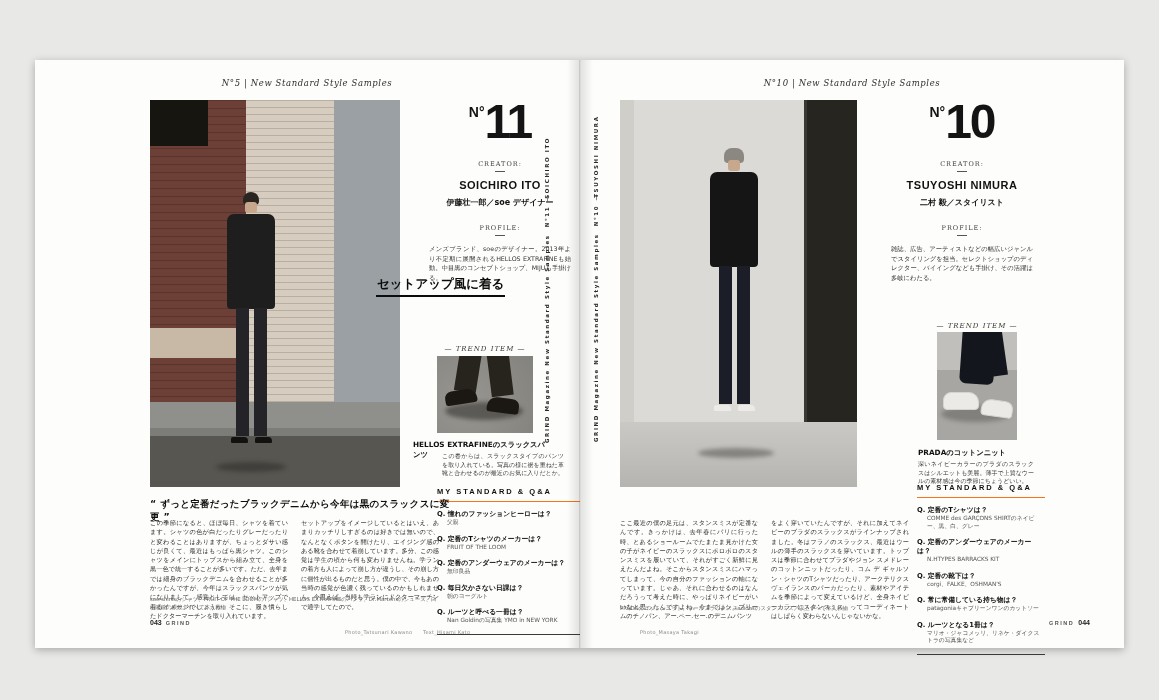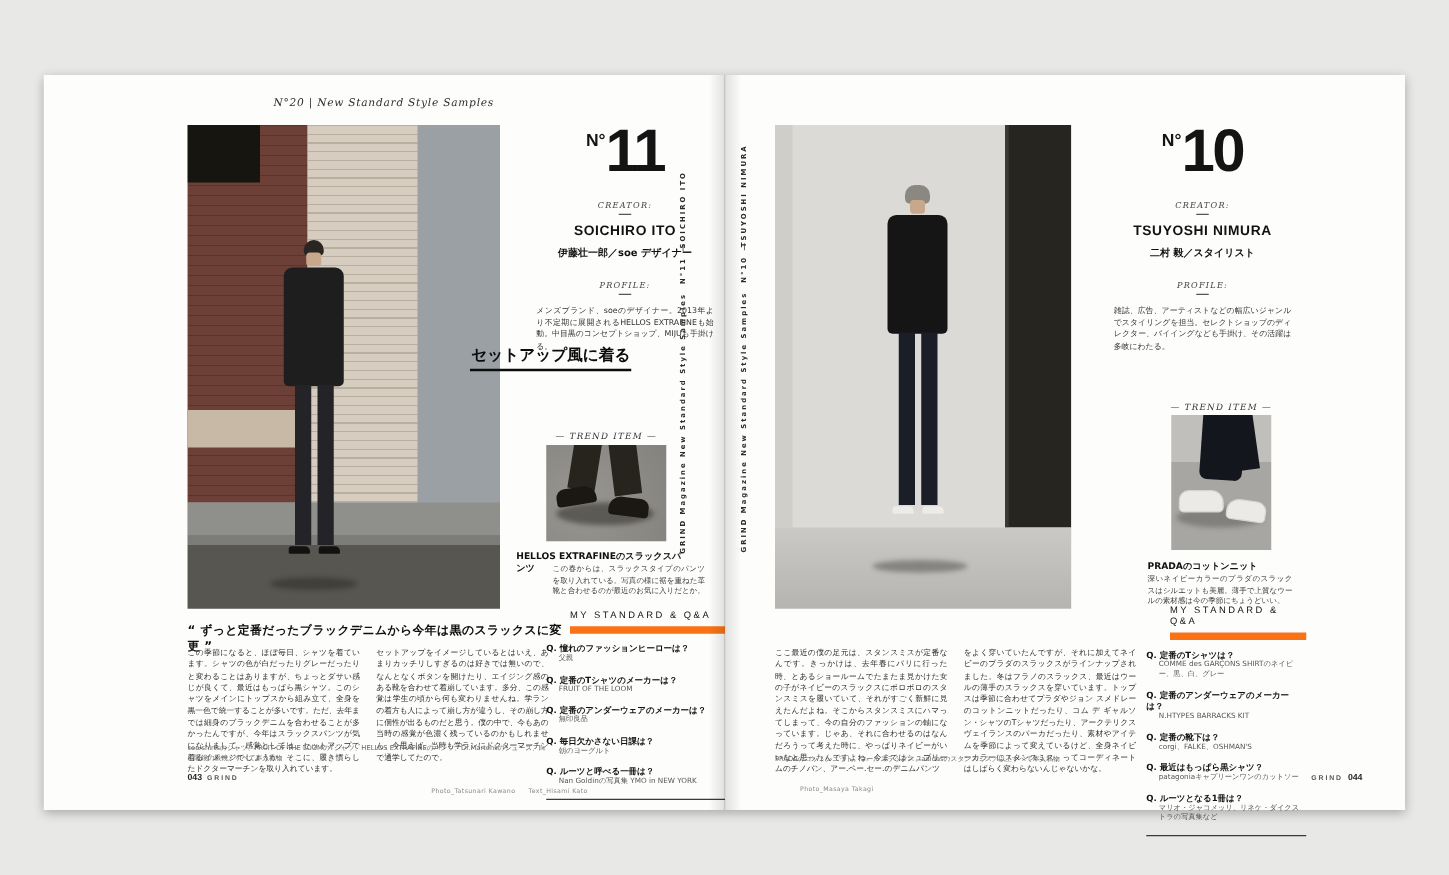--- a/index.html
+++ b/index.html
@@ -48,21 +48,21 @@
   .fig-shoe{width:17px;height:6px;border-radius:2px 4px 1px 1px;background:#141210;}
   .fig-shoe.white{background:#ecebe7;}
 
   
   .col{position:absolute;text-align:center;}
   .col-1{left:385px;top:40px;width:160px;}
   .col-2{left:302px;top:40px;width:160px;}
   .bigno{display:flex;justify-content:center;align-items:flex-start;font-family:"Liberation Sans",sans-serif;color:#141414;}
   .no-sup{font-size:14px;font-weight:700;margin-top:4px;letter-spacing:0;}
   .no-num{font-size:48px;font-weight:700;line-height:44px;letter-spacing:-2px;}
-  .lbl{font-family:"DejaVu Serif",serif;font-style:italic;font-size:6.5px;letter-spacing:1px;color:#444;margin-top:16px;}
+  .lbl{font-family:"DejaVu Serif",serif;font-size:6.5px;letter-spacing:1px;color:#444;margin-top:16px;}
   .mini-rule{width:10px;height:1px;background:#555;margin:3px auto 0;}
   .creator-name{font-family:"Liberation Sans",sans-serif;font-weight:700;font-size:11px;letter-spacing:.5px;margin-top:7px;color:#111;}
   .creator-title{font-size:8px;font-weight:700;margin-top:6px;color:#111;}
   .profile-text{font-size:6.3px;line-height:9.5px;text-align:justify;margin:8px auto 0;width:142px;color:#333;}
 
   
   .headline{position:absolute;z-index:4;font-weight:700;font-size:12.5px;color:#0c0c0c;}
   .headline span{display:table;padding:0 1px 2px;border-bottom:2px solid #0c0c0c;margin-bottom:4px;}
   .headline-1{left:341px;top:216px;}
   .headline-2{left:263px;top:216px;}
@@ -100,21 +100,21 @@
   .trend-caption-1{left:378px;top:380px;width:134px;}
   .trend-caption-2{left:338px;top:388px;width:118px;}
   .trend-desc{position:absolute;font-size:6px;line-height:8.5px;color:#3a3a3a;text-align:justify;}
   .trend-desc-1{left:407px;top:392px;width:122px;}
   .trend-desc-2{left:338px;top:400px;width:116px;}
 
   
   .qa{position:absolute;}
   .qa-1{left:402px;top:427px;width:143px;}
   .qa-2{left:337px;top:423px;width:128px;}
-  .qa-header{font-size:7.5px;font-weight:400;letter-spacing:2px;color:#111;padding-bottom:5px;border-bottom:6px solid #f97316;margin-bottom:8px;font-family:"Liberation Sans",sans-serif;margin-left:19px;}
+  .qa-header{font-size:7.5px;font-weight:700;letter-spacing:2px;color:#111;padding-bottom:5px;border-bottom:1px solid #f97316;margin-bottom:8px;font-family:"Liberation Sans",sans-serif;}
   .qa-item{margin-bottom:8px;}
   .qa-q{font-size:6.8px;font-weight:700;color:#111;line-height:9px;}
   .qa-a{font-size:5.8px;color:#555;margin-left:10px;line-height:7.5px;}
   .qa-endrule{border-top:1px solid #3a3a3a;margin-top:9px;height:0;}
 
   
   .quote{position:absolute;font-size:9.5px;font-weight:700;color:#0e0e0e;letter-spacing:.3px;}
   .quote-1{left:115px;top:438px;width:300px;}
   .quote-2{left:40px;top:438px;width:300px;}
   .cols{position:absolute;display:flex;gap:13px;}
@@ -133,21 +133,21 @@
   .pgcredit{position:absolute;top:569px;font-size:5px;color:#8a8a8a;letter-spacing:.3px;}
   .pgcredit-1{left:310px;}
   .pgcredit-2{left:60px;}
 </style>
 </head>
 <body>
 
 <div class="spread">
 
   <div class="page page-left">
-    <div class="hdr">N°20  |  New Standard Style Samples</div>
+    <div class="hdr">N°5  |  New Standard Style Samples</div>
 
     <div class="photo photo-1">
       <div class="p1-brick-red"></div>
       <div class="p1-window"></div>
       <div class="p1-awning"></div>
       <div class="p1-brick-cream"></div>
       <div class="p1-ground"></div>
       <div class="figshadow" style="left:66px;top:362px;width:70px;height:10px;"></div>
       <div class="figure" style="left:72px;top:92px;width:58px;">
         <div class="fig-hair"></div>
@@ -228,20 +228,21 @@
     <div class="credits credits-1">soe shirtsのシャツ、FRUIT OF THE LOOMのTシャツ、HELLOS EXTRAFINEのパンツ、Dr.Martensのシューズ、白山眼鏡の眼鏡／すべて本人私物</div>
 
     <div class="pgnum pgnum-1">
       <span>043</span>
       <span class="pgbrand">GRIND</span>
     </div>
     <div class="pgcredit pgcredit-1">Photo_Tatsunari Kawano　　Text_Hisami Kato</div>
   </div>
 
   <div class="page page-right">
+    <div class="hdr">N°10  |  New Standard Style Samples</div>
 
     <div class="vtext vtext-2">GRIND Magazine New Standard Style Samples　N°10｜TSUYOSHI NIMURA</div>
 
     <div class="photo photo-2">
       <div class="p2-wallline"></div>
       <div class="p2-doorway"></div>
       <div class="p2-floor"></div>
       <div class="figshadow" style="left:78px;top:348px;width:76px;height:10px;"></div>
       <div class="figure" style="left:84px;top:48px;width:60px;">
         <div class="fig-hair gray"></div>
@@ -292,21 +293,21 @@
       </div>
       <div class="qa-item">
         <div class="qa-q">Q. 定番のアンダーウェアのメーカーは？</div>
         <div class="qa-a">N.HTYPES BARRACKS KIT</div>
       </div>
       <div class="qa-item">
         <div class="qa-q">Q. 定番の靴下は？</div>
         <div class="qa-a">corgi、FALKE、OSHMAN'S</div>
       </div>
       <div class="qa-item">
-        <div class="qa-q">Q. 最近はもっぱら黒シャツ？</div>
+        <div class="qa-q">Q. 常に常備している持ち物は？</div>
         <div class="qa-a">patagoniaキャプリーンワンのカットソー</div>
       </div>
       <div class="qa-item">
         <div class="qa-q">Q. ルーツとなる1冊は？</div>
         <div class="qa-a">マリオ・ジャコメッリ、リネケ・ダイクストラの写真集など</div>
       </div>
       <div class="qa-endrule"></div>
     </div>
 
     <div class="cols cols-2">

